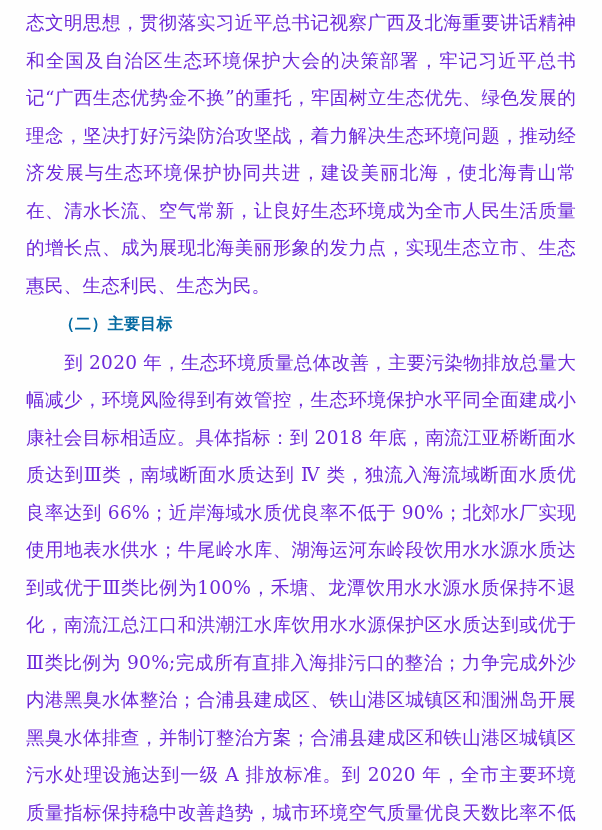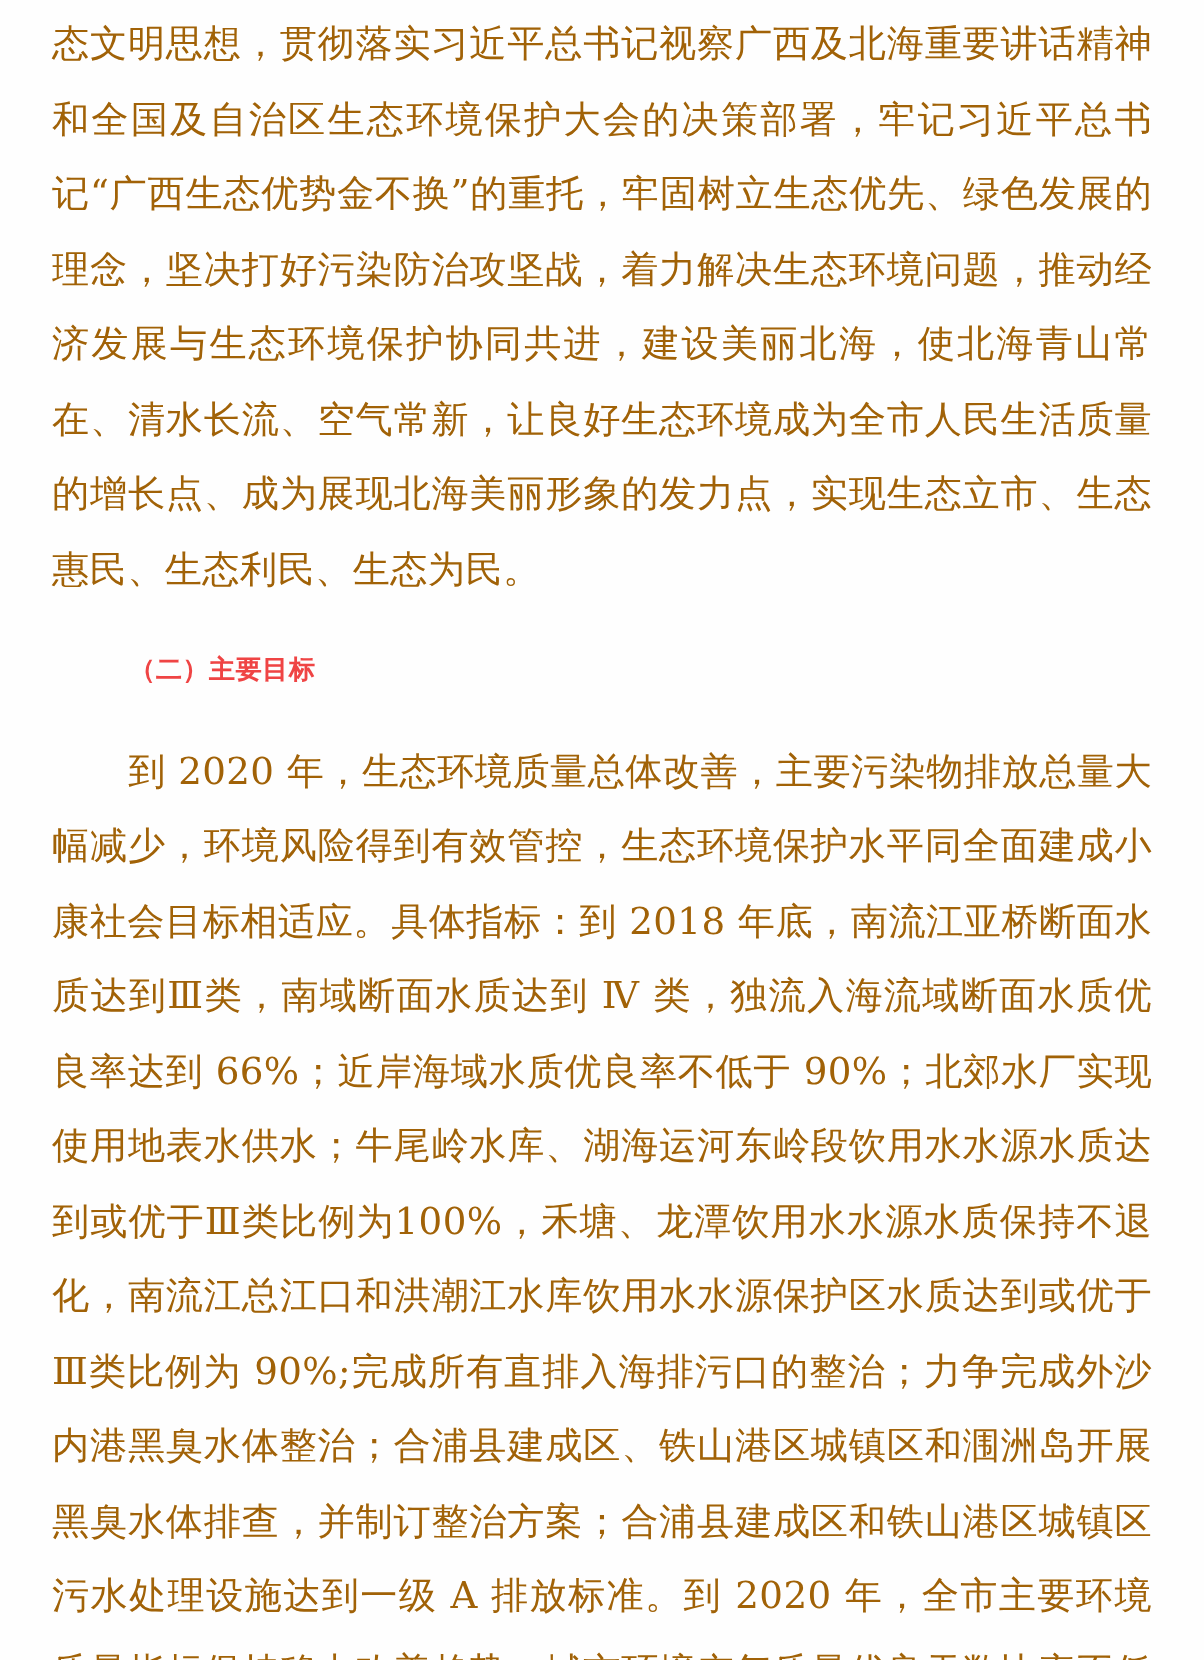--- a/index.html
+++ b/index.html
@@ -21,33 +21,33 @@
     padding: 4px 26px 0 26px;
     background: #fefefe;
   }
   .para {
     font-size: 18.6px;
     line-height: 37.5px;
     text-align: justify;
     text-justify: inter-ideograph;
     letter-spacing: 0.2px;
     margin: 0;
-    color: #a16207;
+    color: #6d28d9;
     font-family: "DejaVu Serif", "Liberation Serif", serif;
   }
   .para.indent {
     text-indent: 2.05em;
   }
   .heading {
-    font-size: 13px;
+    font-size: 16px;
     line-height: 37.5px;
-    margin: 12px;
+    margin: 0;
     font-weight: bold;
     text-indent: 2.05em;
-    color: #ef4444;
+    color: #0369a1;
     letter-spacing: 0.3px;
   }
   .block-spacer {
     height: 1px;
   }
 </style>
 </head>
 <body>
 
 <div class="page">

